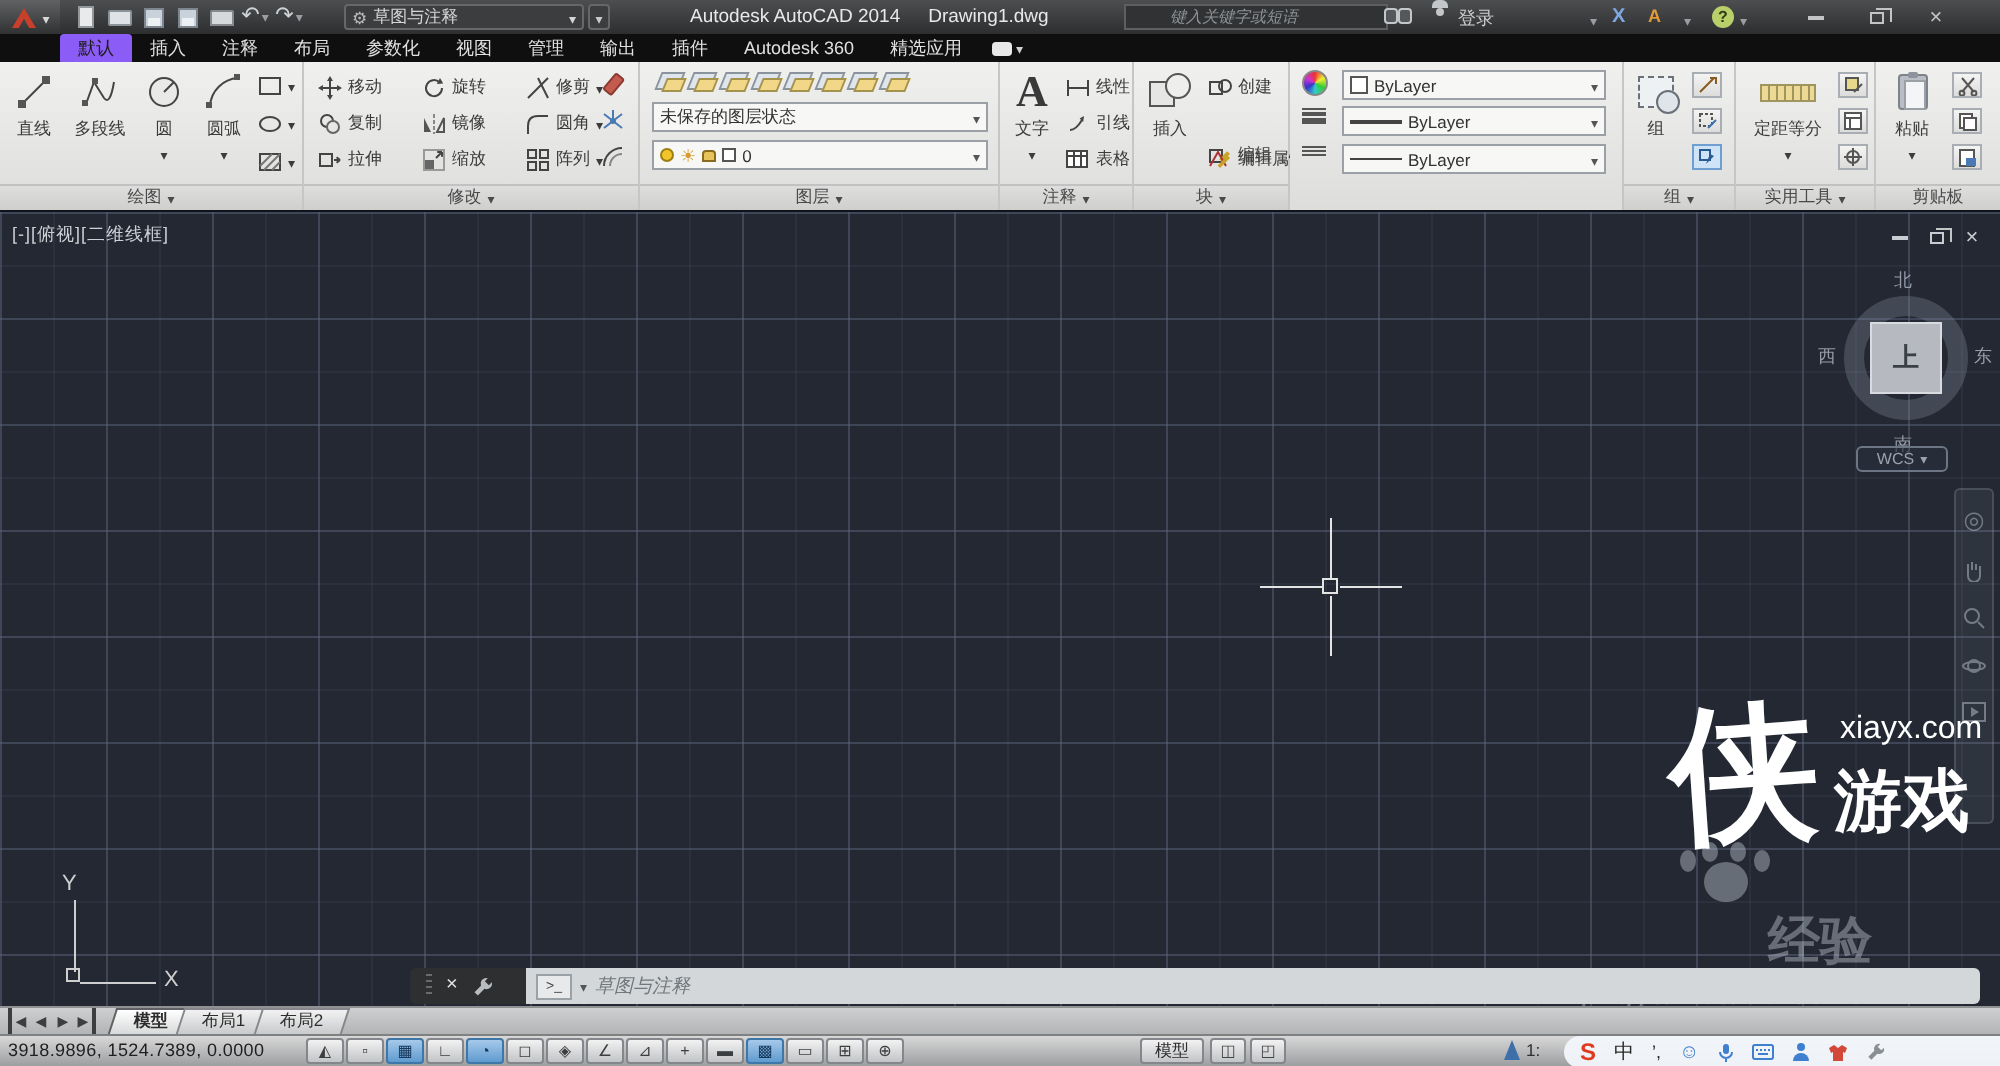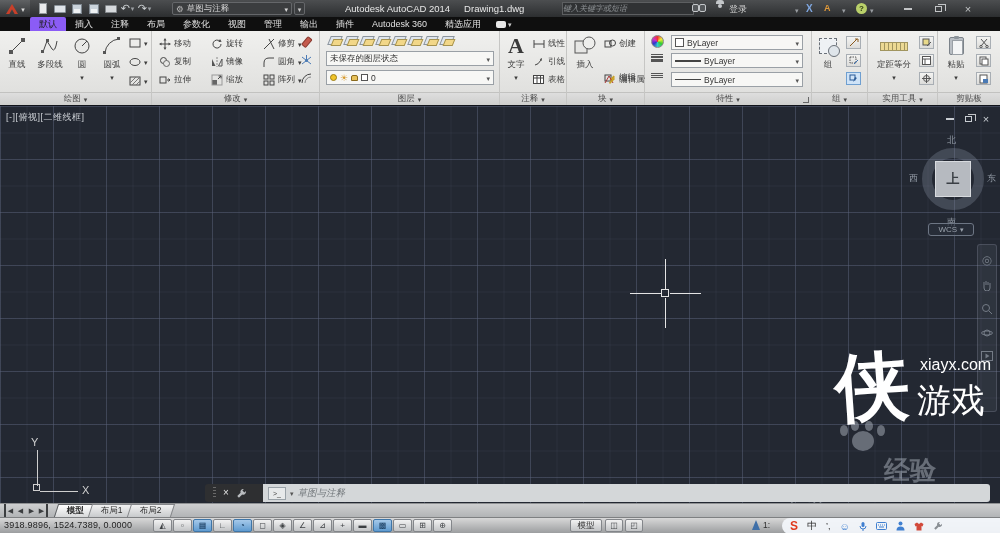--- a/index.html
+++ b/index.html
@@ -17,21 +17,21 @@
 .ic-page{width:8px;height:11px;background:#e9eaeb;border:1px solid #93989c}
 .ic-folder{width:12px;height:8px;background:#dfe3e8;border:1px solid #8a929a;border-radius:1px}
 .ic-save{width:10px;height:10px;background:#c9d2da;border:1px solid #7d868e}
 .ic-save i{display:block;width:6px;height:4px;margin:4px auto 0;background:#eef1f3}
 .ic-print{width:12px;height:8px;background:#d6d9dc;border:1px solid #85898d;border-radius:1px 1px 0 0}
 .arrowch{font-size:11px;color:#cfd3d6;line-height:17px}
 .tinycv{font-size:6px;color:#9a9ea2;margin-left:1px}
 #workspace{left:172px;top:2px;width:120px;height:13px;background:#3b3d3f;border:1px solid #65676a;border-radius:2px;display:flex;align-items:center;gap:3px;padding:0 3px;font-size:8.5px;color:#d6d6d6}
 #ws-extra{left:294px;top:2px;width:11px;height:13px;background:#3b3d3f;border:1px solid #65676a;border-radius:2px;color:#c9c9c9;display:flex;align-items:center;justify-content:center}
 #apptitle{left:345px;top:3px;display:flex;gap:14px;color:#e8e8e8;font-size:9.5px;white-space:nowrap}
-#search{left:562px;top:2px;width:132px;height:13px;background:#303234;border:1px solid #5d5f61;display:flex;align-items:center;padding:0 0;color:#8f9396;font-style:italic;font-size:8px}
+#search{left:562px;top:2px;width:132px;height:13px;background:#303234;border:1px solid #5d5f61;display:flex;align-items:center;padding:0 22px;color:#8f9396;font-style:italic;font-size:8px}
 .binoc{position:relative;width:13px;height:8px}
 .binoc i{position:absolute;top:0;width:7px;height:8px;border:1px solid #c4c7ca;border-radius:2px;background:#55585b}
 .binoc i:first-child{left:0}.binoc i:last-child{right:0}
 .tuser{width:8px;height:9px;position:relative}
 .tuser::before{content:"";position:absolute;left:2px;top:0;width:4px;height:4px;border-radius:50%;background:#c4c7ca}
 .tuser::after{content:"";position:absolute;left:0;bottom:0;width:8px;height:4px;border-radius:3px 3px 0 0;background:#c4c7ca}
 .xex{color:#7fa7e0;font-weight:bold;font-size:10px}
 .alock{color:#e09a3a;font-weight:bold;font-size:9px;position:relative}
 .helpq{width:11px;height:11px;border-radius:50%;background:#b9d06a;color:#2d3a10;font-weight:bold;font-size:8px;display:flex;align-items:center;justify-content:center}
 .winbtn{width:16px;height:13px;display:flex;align-items:center;justify-content:center;color:#c2c4c6;font-size:9px}
@@ -555,25 +555,20 @@
           <i style="height:1px"></i>
           <i style="height:1px"></i>
           <i style="height:1px"></i>
         </span>
       </div>
     <div class="dd" style="left:26px;top:41px;width:132px">
         <span style="width:26px;border-top:1px solid #444"></span>
         <span>ByLayer</span>
         <span class="cv"></span>
       </div>
-    <div class="plabel">
-        <span>特性</span>
-        <span class="cv"></span>
-        <span style="position:absolute;right:2px;bottom:2px;width:6px;height:6px;border-right:1px solid #666;border-bottom:1px solid #666"></span>
-      </div>
   </div>
 
   <div class="panel" style="left:812px;width:56px">
     <div class="bb" style="left:3px;width:26px">
       <span class="bico">
           <span class="grp-ic"></span>
         </span>
       <span>组</span>
     </div>
     <div class="ab smbox" style="left:34px;top:5px">
@@ -747,21 +742,21 @@
       <span id="cmd-prompt">&gt;_</span>
       <span class="cv" style="color:#555"></span>
       <span id="cmd-ghost">草图与注释</span>
     </div>
   </div>
 </div>
 
 <div class="ab" id="wm-xiayx">
   <span class="ab" style="left:0;top:8px;font-size:74px;font-weight:bold;transform:rotate(-4deg)">侠</span>
   <span class="ab" style="left:85px;top:26px;font-size:16px">xiayx.com</span>
-  <span class="ab" style="left:82px;top:48px;font-size:34px;font-weight:normal">游戏</span>
+  <span class="ab" style="left:82px;top:48px;font-size:34px;font-weight:bold">游戏</span>
 </div>
 
 <div class="ab" id="layoutbar">
   <span class="lnav" style="border-left:2px solid #3c3e40;margin-left:4px">◀</span>
   <span class="lnav">◀</span>
   <span class="lnav">▶</span>
   <span class="lnav" style="border-right:2px solid #3c3e40;margin-right:8px">▶</span>
   <span class="ltab active">
       <b>模型</b>
     </span>

